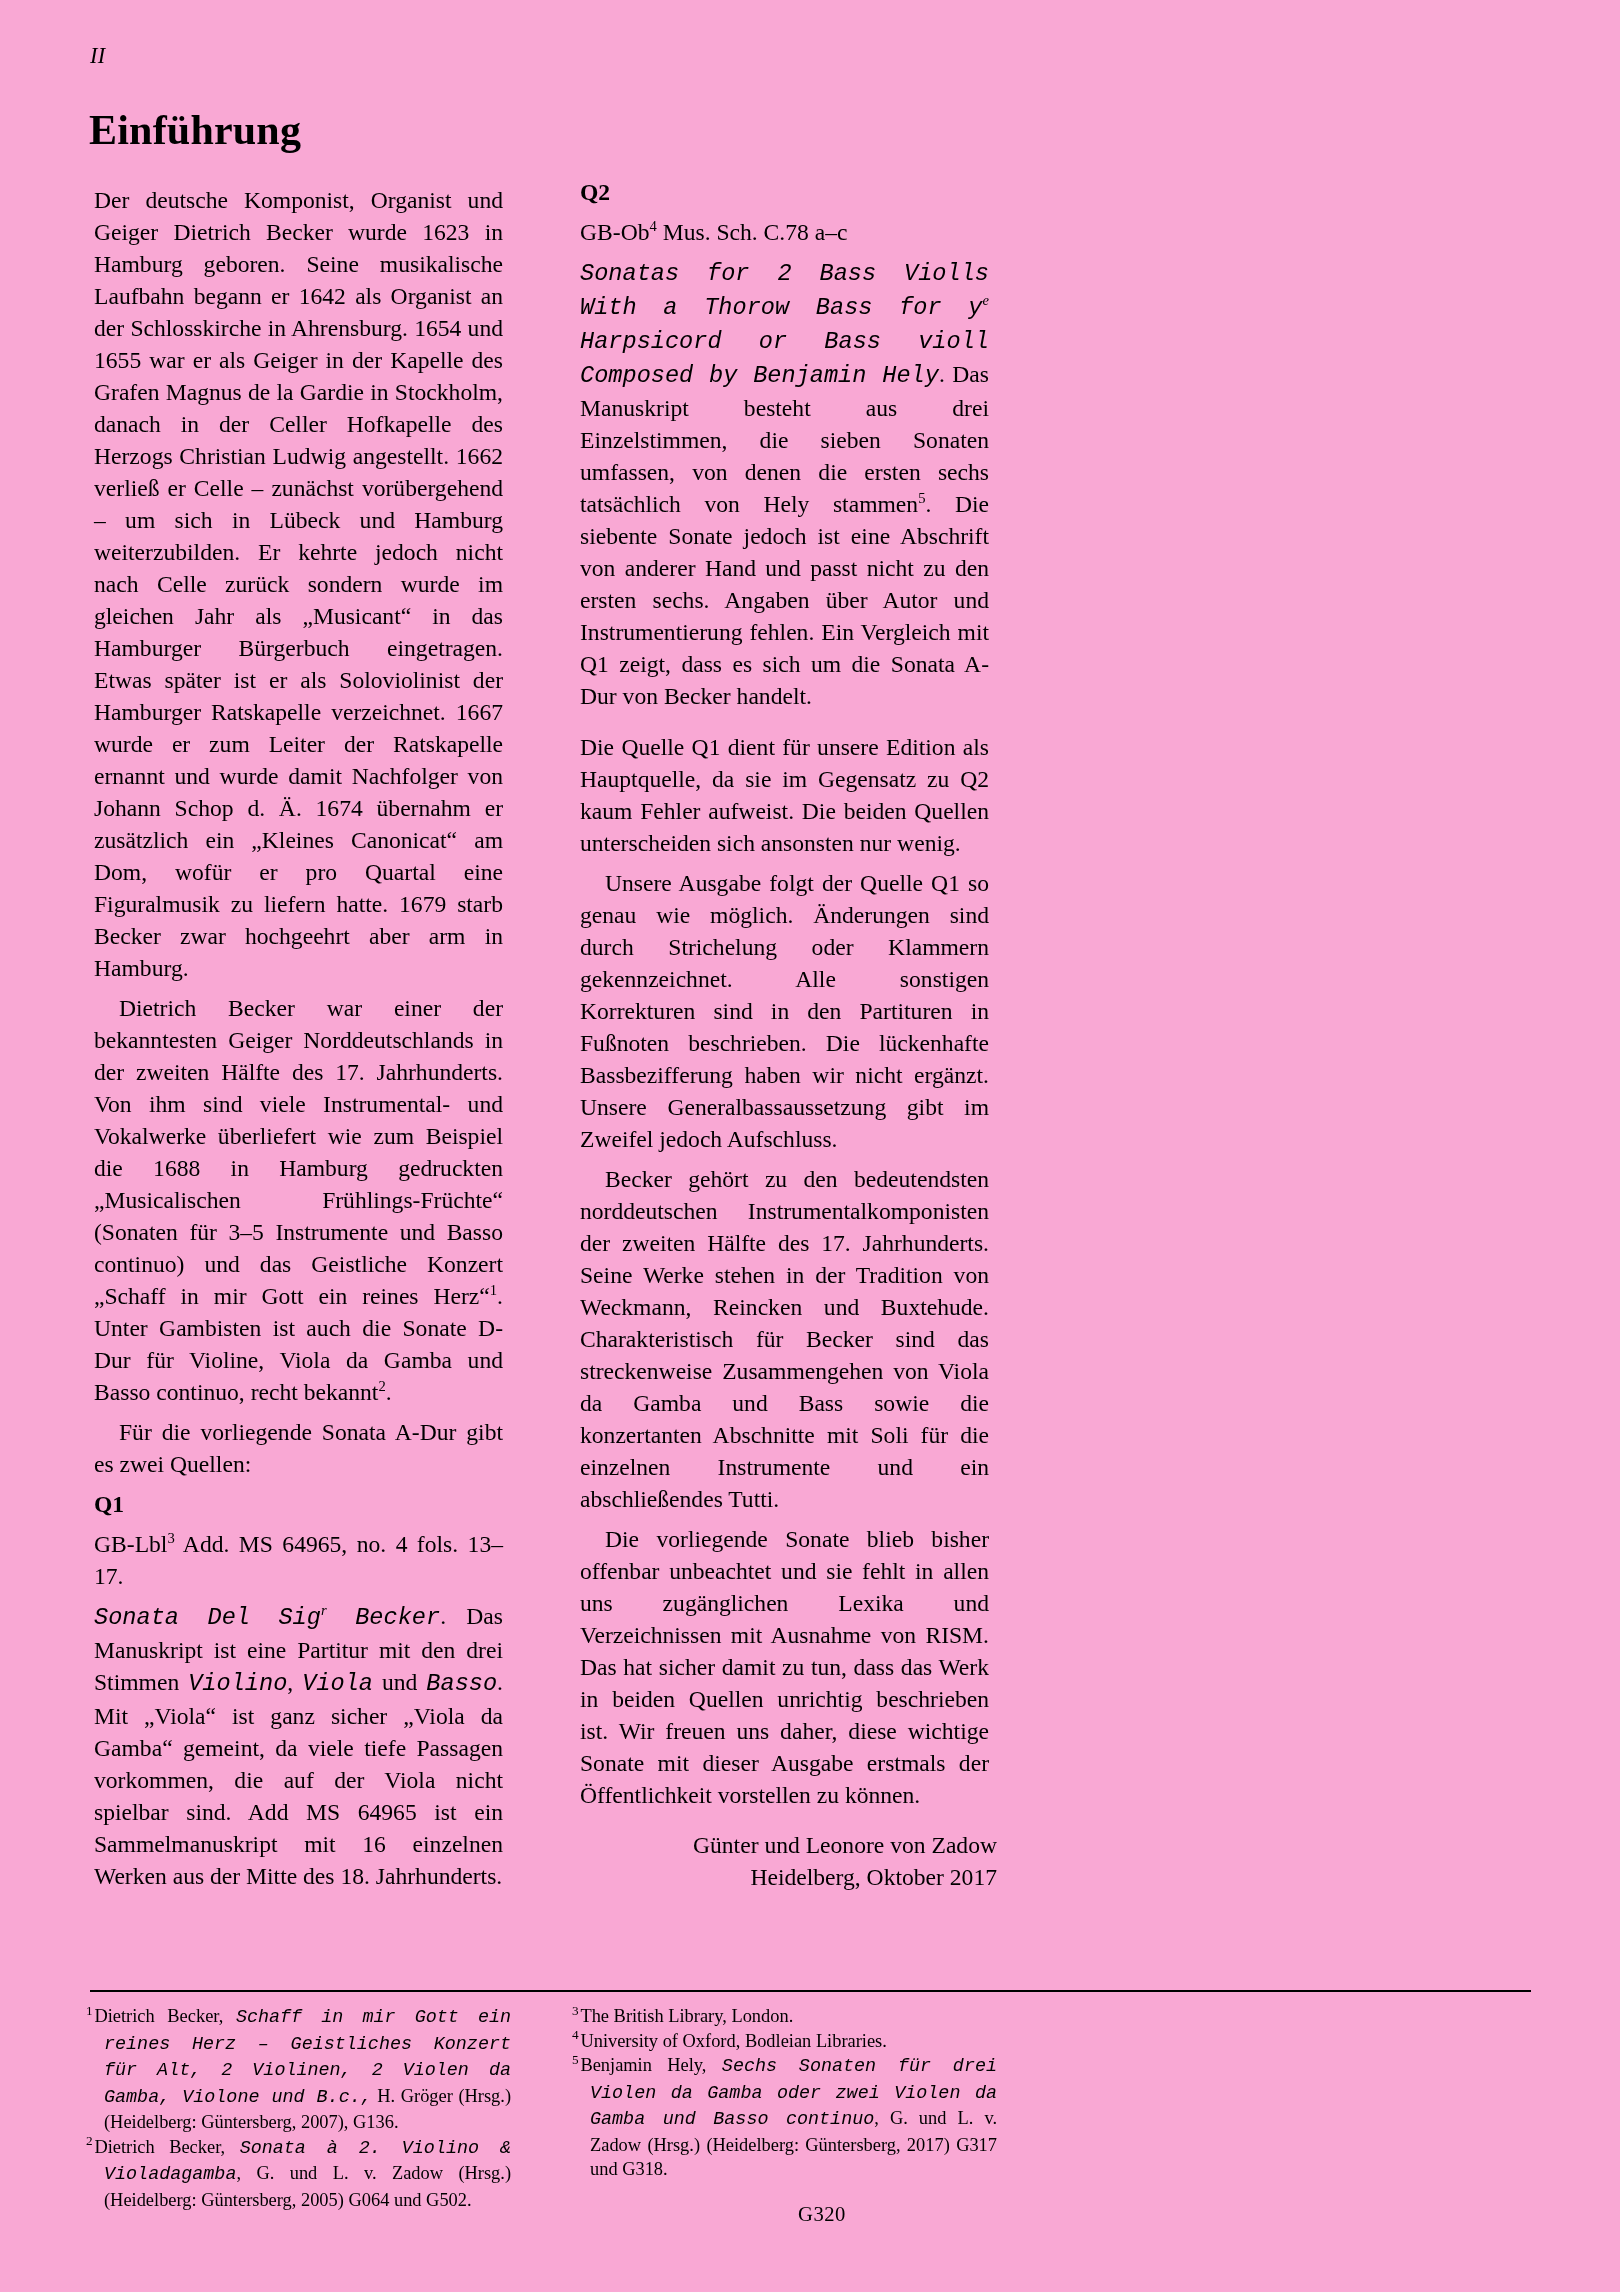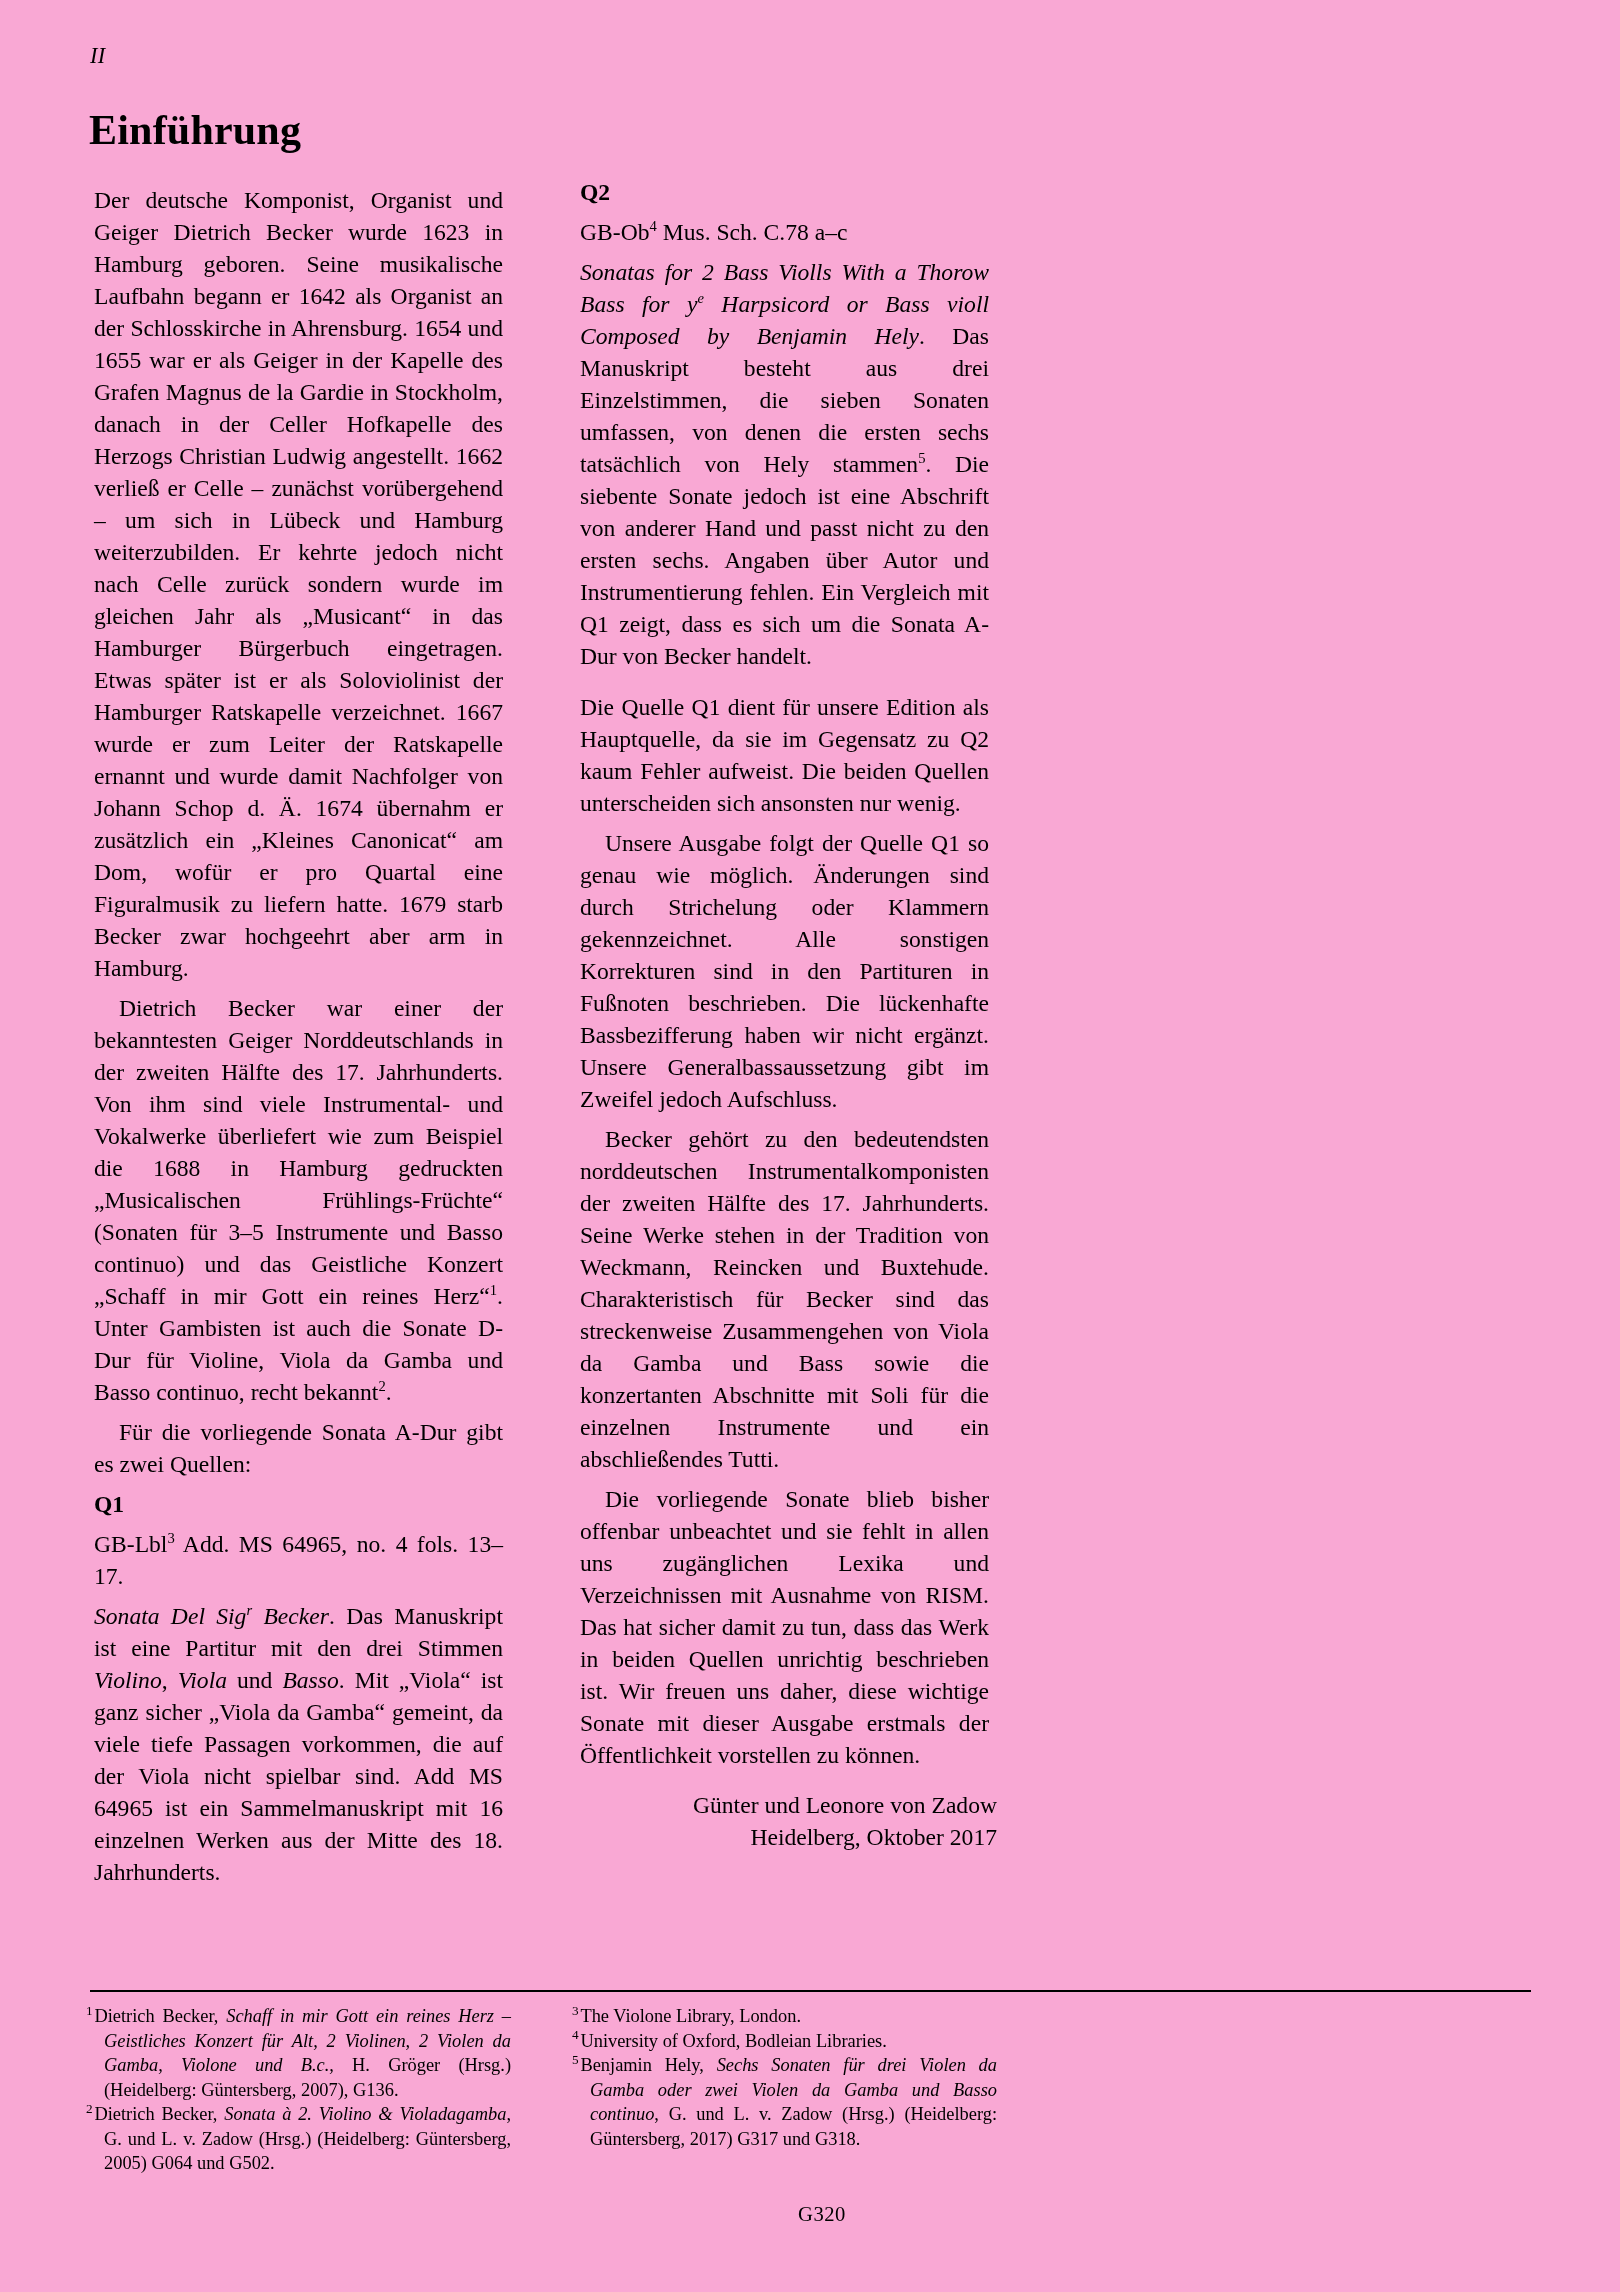--- a/index.html
+++ b/index.html
@@ -66,21 +66,21 @@
     text-indent: 25px;
   }
   .col p.gap {
     margin-top: 19px;
   }
   .src-head {
     font-weight: bold;
     margin: 0;
     margin-top: 19px;
   }
-  i, em { font-style: italic; }
+  i, em { font-style: italic; font-family: Liberation Mono, monospace; }
   sup {
     font-size: 0.62em;
     vertical-align: super;
     line-height: 0;
   }
   .signature {
     text-align: right;
     margin-top: 18px;
   }
   .signature div { white-space: nowrap; }
@@ -172,21 +172,21 @@
   </div>
 
   <div class="fn-rule"></div>
 
   <div class="footnotes">
     <div class="fn-col" id="fn-left">
         <p class="fn-item"><span class="fn-num">1</span><span>Dietrich Becker, </span><i>Schaff in mir Gott ein reines Herz – Geistliches Konzert für Alt, 2 Violinen, 2 Violen da Gamba, Violone und B.c.,</i><span> H. Gröger (Hrsg.) (Heidelberg: Güntersberg, 2007), G136.</span></p>
         <p class="fn-item"><span class="fn-num">2</span><span>Dietrich Becker, </span><i>Sonata à 2. Violino &amp; Violadagamba</i><span>, G. und L. v. Zadow (Hrsg.) (Heidelberg: Güntersberg, 2005) G064 und G502.</span></p>
       </div>
     <div class="fn-col" id="fn-right">
-        <p class="fn-item"><span class="fn-num">3</span><span>The Violone Library, London.</span></p>
+        <p class="fn-item"><span class="fn-num">3</span><span>The British Library, London.</span></p>
         <p class="fn-item"><span class="fn-num">4</span><span>University of Oxford, Bodleian Libraries.</span></p>
         <p class="fn-item"><span class="fn-num">5</span><span>Benjamin Hely, </span><i>Sechs Sonaten für drei Violen da Gamba oder zwei Violen da Gamba und Basso continuo</i><span>, G. und L. v. Zadow (Hrsg.) (Heidelberg: Güntersberg, 2017) G317 und G318.</span></p>
       </div>
   </div>
 
   <div class="plate">G320</div>
 
 </div>
 
 

